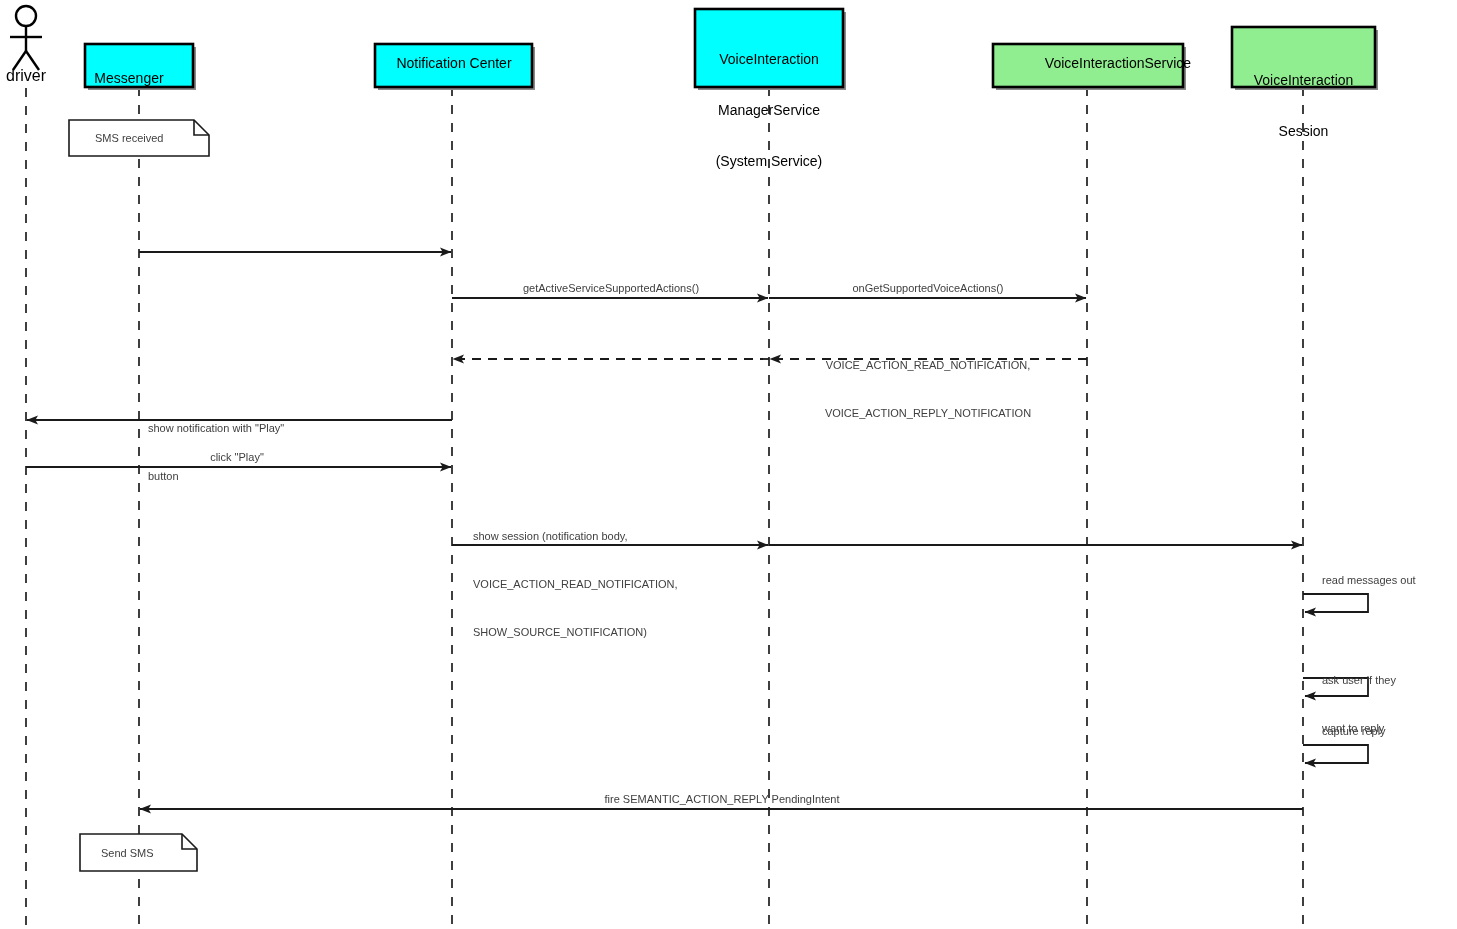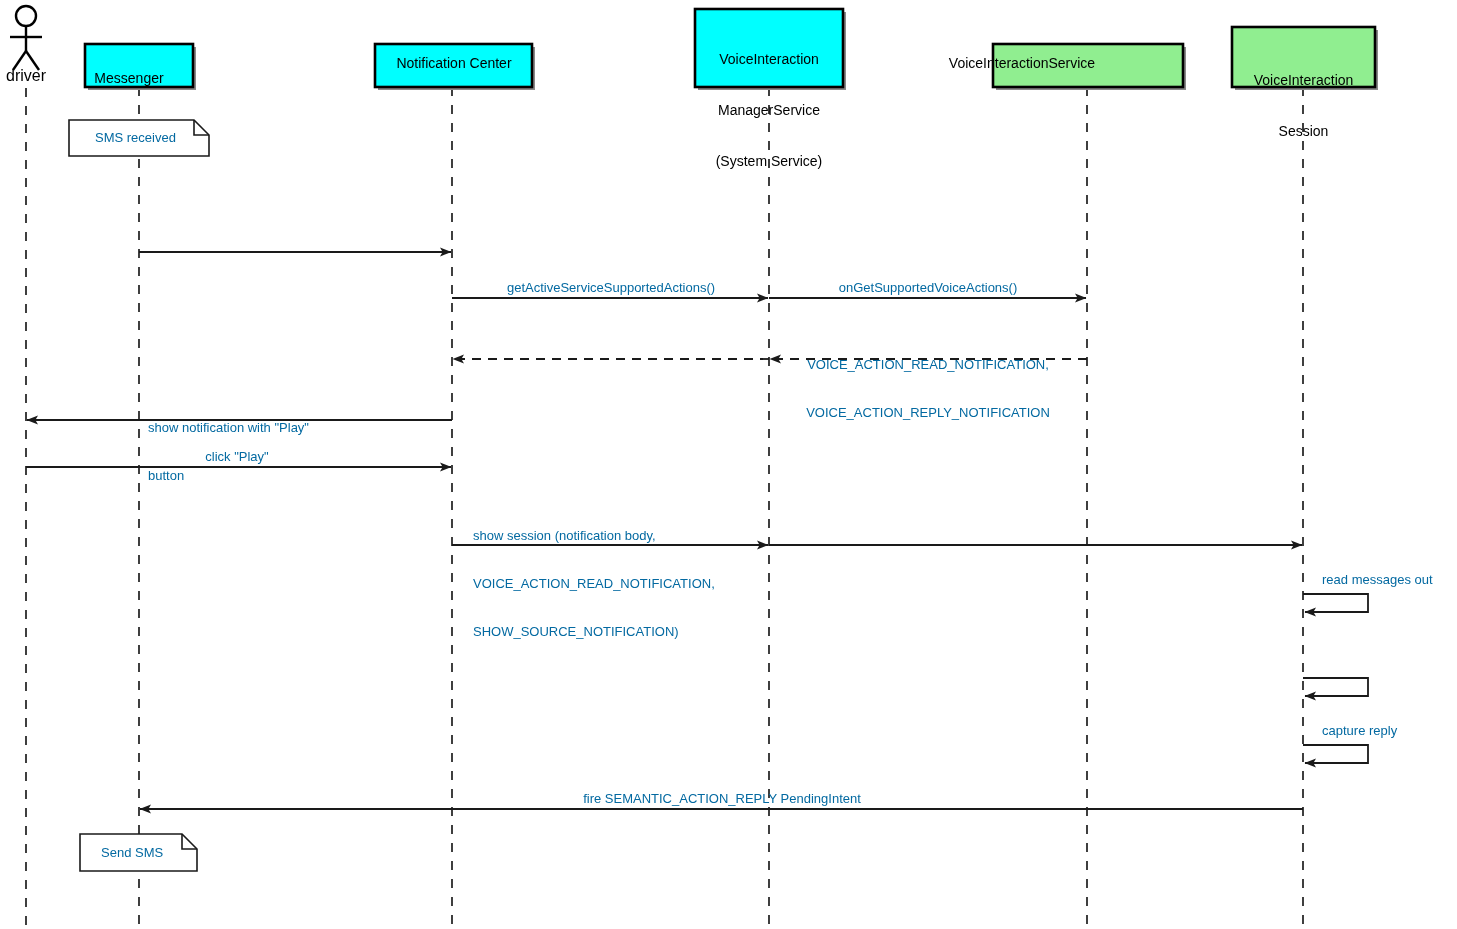--- a/index.html
+++ b/index.html
@@ -18,23 +18,23 @@
     background: #ffffff;
     overflow: hidden;
   }
   #diagram svg {
     position: absolute;
     top: 0;
     left: 0;
   }
   .lbl {
     position: absolute;
-    font-size: 13px;
+    font-size: 11px;
     line-height: 16px;
-    color: #0369a1;
+    color: #404040;
     white-space: pre;
     font-family: "Liberation Sans", sans-serif;
   }
   .lbl-center {
     text-align: center;
     transform: translateX(-50%);
   }
   .box-label {
     position: absolute;
     text-align: center;
@@ -159,21 +159,21 @@
   <div class="box-label" style="left:85px; top:70px; width:88px;">Messenger</div>
 
   <div class="box-label" style="left:375px; top:55px; width:158px;">Notification Center</div>
 
   <div class="box-label" style="left:695px; top:17px; width:148px;">
     <div>VoiceInteraction</div>
     <div>ManagerService</div>
     <div>(System Service)</div>
   </div>
 
-  <div class="box-label" style="left:938px; top:55px; width:168px;">VoiceInteractionService</div>
+  <div class="box-label" style="left:1034px; top:55px; width:168px;">VoiceInteractionService</div>
 
   <div class="box-label" style="left:1232px; top:38px; width:143px;">
     <div>VoiceInteraction</div>
     <div>Session</div>
   </div>
 
   <div class="lbl" style="left:95px; top:130px;">SMS received</div>
   <div class="lbl" style="left:101px; top:845px;">Send SMS</div>
 
 
@@ -197,16 +197,20 @@
     <div>show session (notification body,</div>
     <div>VOICE_ACTION_READ_NOTIFICATION,</div>
     <div>SHOW_SOURCE_NOTIFICATION)</div>
   </div>
 
 
   <div class="lbl lbl-center" style="left:722px; top:791px;">fire SEMANTIC_ACTION_REPLY PendingIntent</div>
 
   <div class="lbl" style="left:1322px; top:572px;">read messages out</div>
 
+  <div class="lbl" style="left:1322px; top:640px;">
+    <div>ask user if they</div>
+    <div>want to reply</div>
+  </div>
 
   <div class="lbl" style="left:1322px; top:723px;">capture reply</div>
 
 </div>
 
 </body></html>

